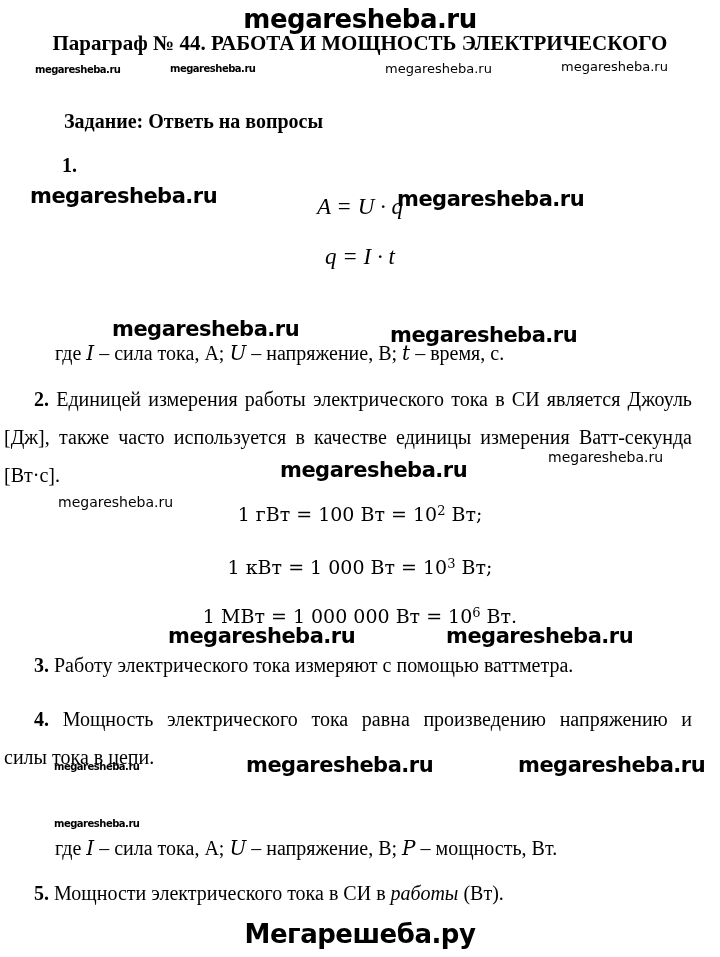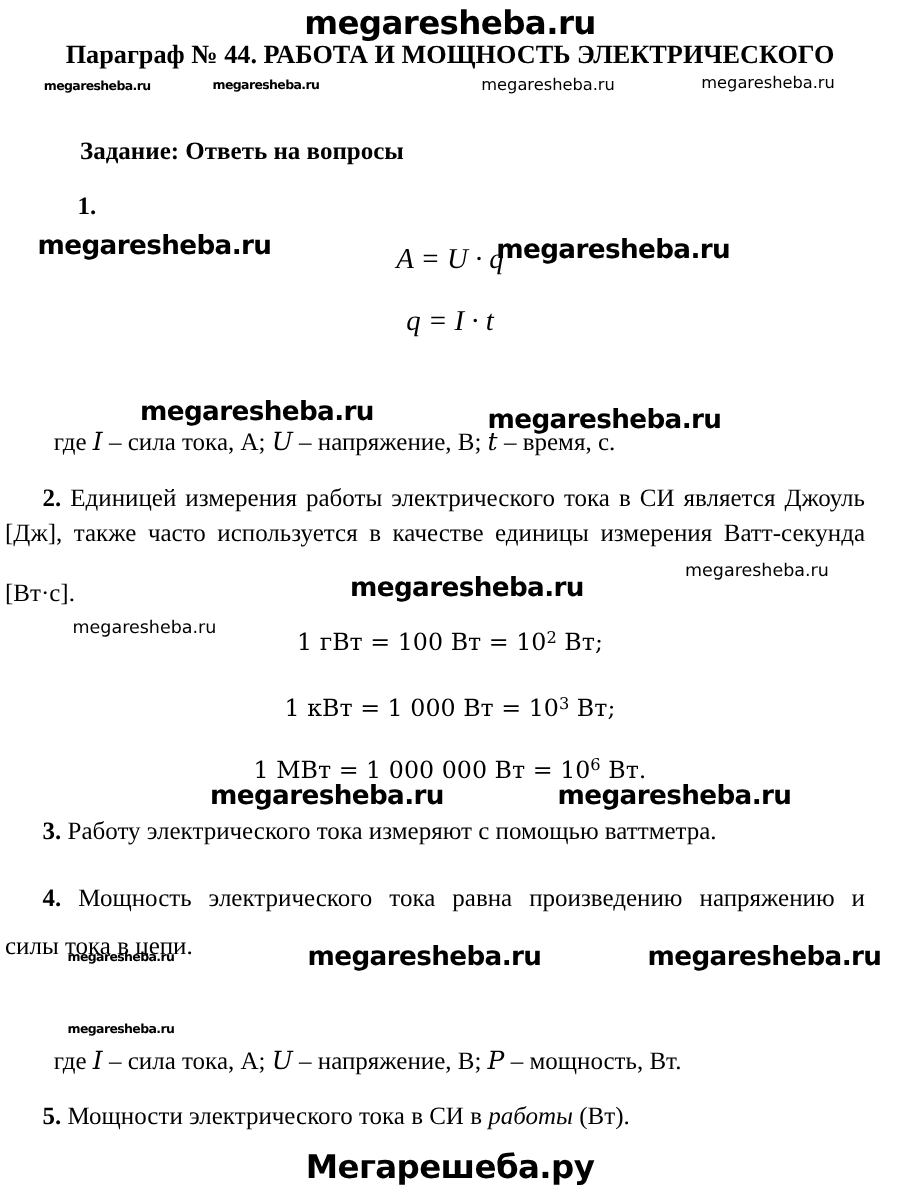--- a/index.html
+++ b/index.html
@@ -52,21 +52,21 @@
   .heading{font-size:21px;font-weight:bold;white-space:nowrap;}
   .task{font-size:20px;font-weight:bold;white-space:nowrap;}
   .qnum{font-size:20px;font-weight:bold;}
   .body-line{
     left:4px;width:688px;
     font-size:20px;
     line-height:24px;
   }
   .indent{text-indent:30px;}
   .just{text-align:justify;text-align-last:justify;}
-  .where{left:4px;width:700px;font-size:20px;text-indent:39px;}
+  .where{left:16px;width:700px;font-size:20px;text-indent:39px;}
   .num{font-weight:bold;}
   .it{font-style:italic;}
   .var{font-family:"DejaVu Serif", serif;font-style:italic;}
   
   .formula{
     font-family:Liberation Serif, serif;
     font-style:italic;
     font-size:23px;
     white-space:nowrap;
   }
@@ -107,21 +107,21 @@
   <div class="abs task" style="left:64px;top:110px;">Задание: Ответь на вопросы</div>
 
   <div class="abs qnum" style="left:62px;top:154px;">1.</div>
 
   <div class="abs center formula" style="top:194px;">A = U · q</div>
   <div class="abs center formula" style="top:244px;">q = I · t</div>
 
   <div class="abs where" style="top:341px;"><span>где </span><span class="var">I</span><span> – сила тока, А; </span><span class="var">U</span><span> – напряжение, В; </span><span class="var">t</span><span> – время, с.</span></div>
 
   <div class="abs body-line indent just" style="top:387px;"><span class="num">2.</span><span> Единицей измерения работы электрического тока в СИ является Джоуль</span></div>
-  <div class="abs body-line just" style="top:415px;"><span>[Дж], также часто используется в качестве единицы измерения Ватт-секунда</span></div>
+  <div class="abs body-line just" style="top:425px;"><span>[Дж], также часто используется в качестве единицы измерения Ватт-секунда</span></div>
   <div class="abs body-line" style="top:463px;"><span>[Вт·с].</span></div>
 
   <div class="abs center uformula" style="top:503px;"><span>1 гВт = 100 Вт = 10</span><sup>2</sup><span> Вт;</span></div>
   <div class="abs center uformula" style="top:556px;"><span>1 кВт = 1 000 Вт = 10</span><sup>3</sup><span> Вт;</span></div>
   <div class="abs center uformula" style="top:605px;"><span>1 МВт = 1 000 000 Вт = 10</span><sup>6</sup><span> Вт.</span></div>
 
   <div class="abs body-line indent" style="top:653px;"><span class="num">3.</span><span> Работу электрического тока измеряют с помощью ваттметра.</span></div>
 
   <div class="abs body-line indent just" style="top:707px;"><span class="num">4.</span><span> Мощность электрического тока равна произведению напряжению и</span></div>
   <div class="abs body-line" style="top:745px;"><span>силы тока в цепи.</span></div>

